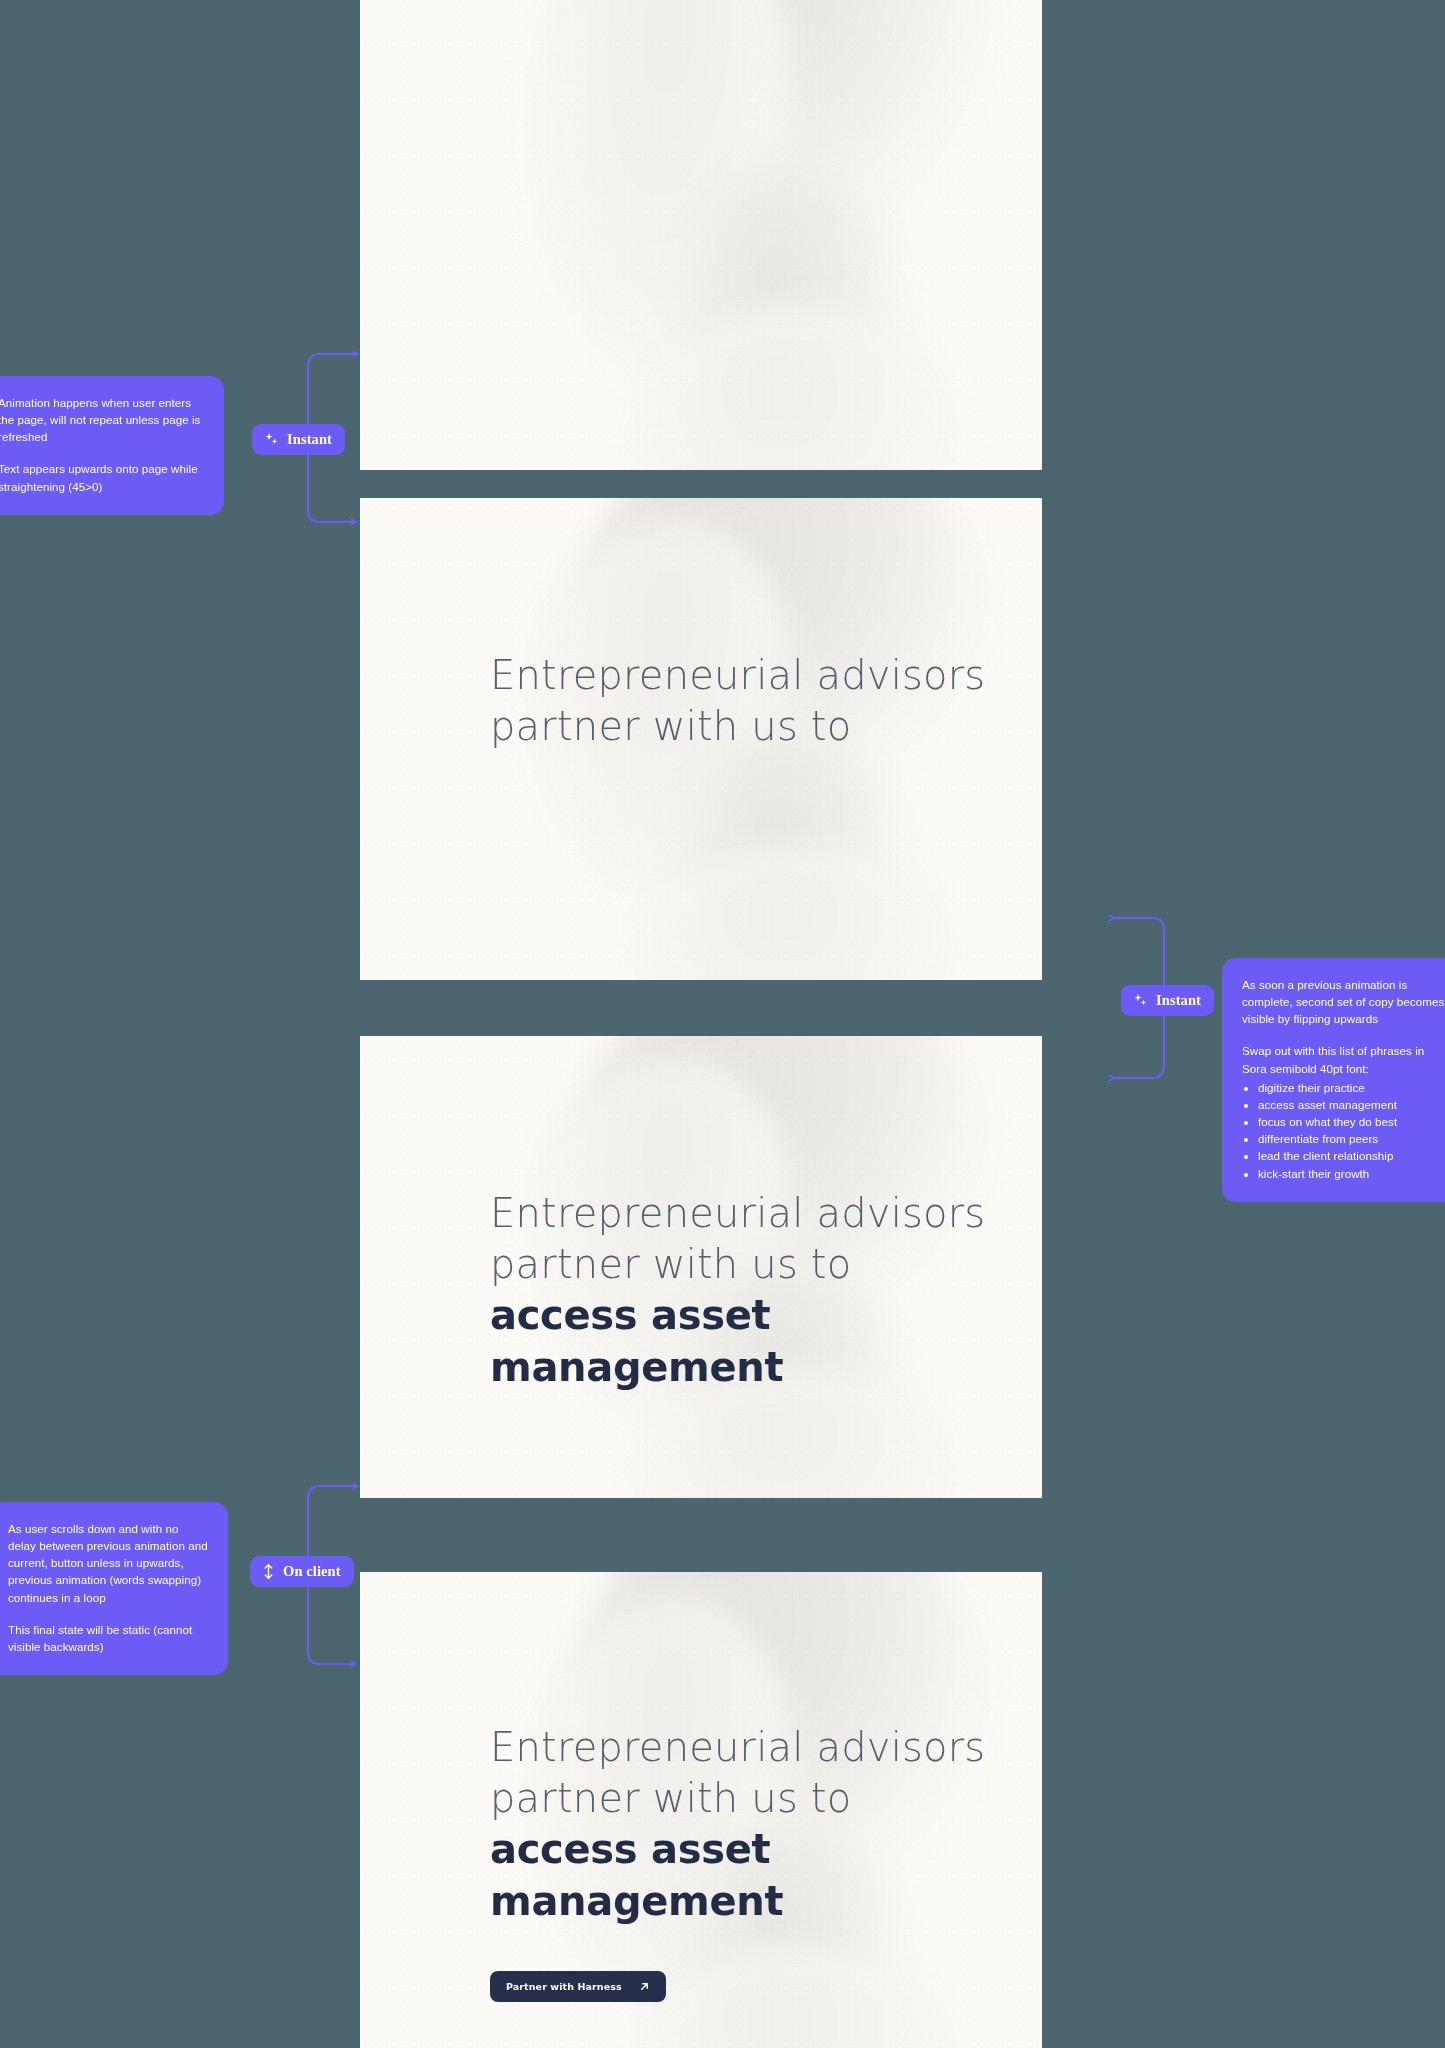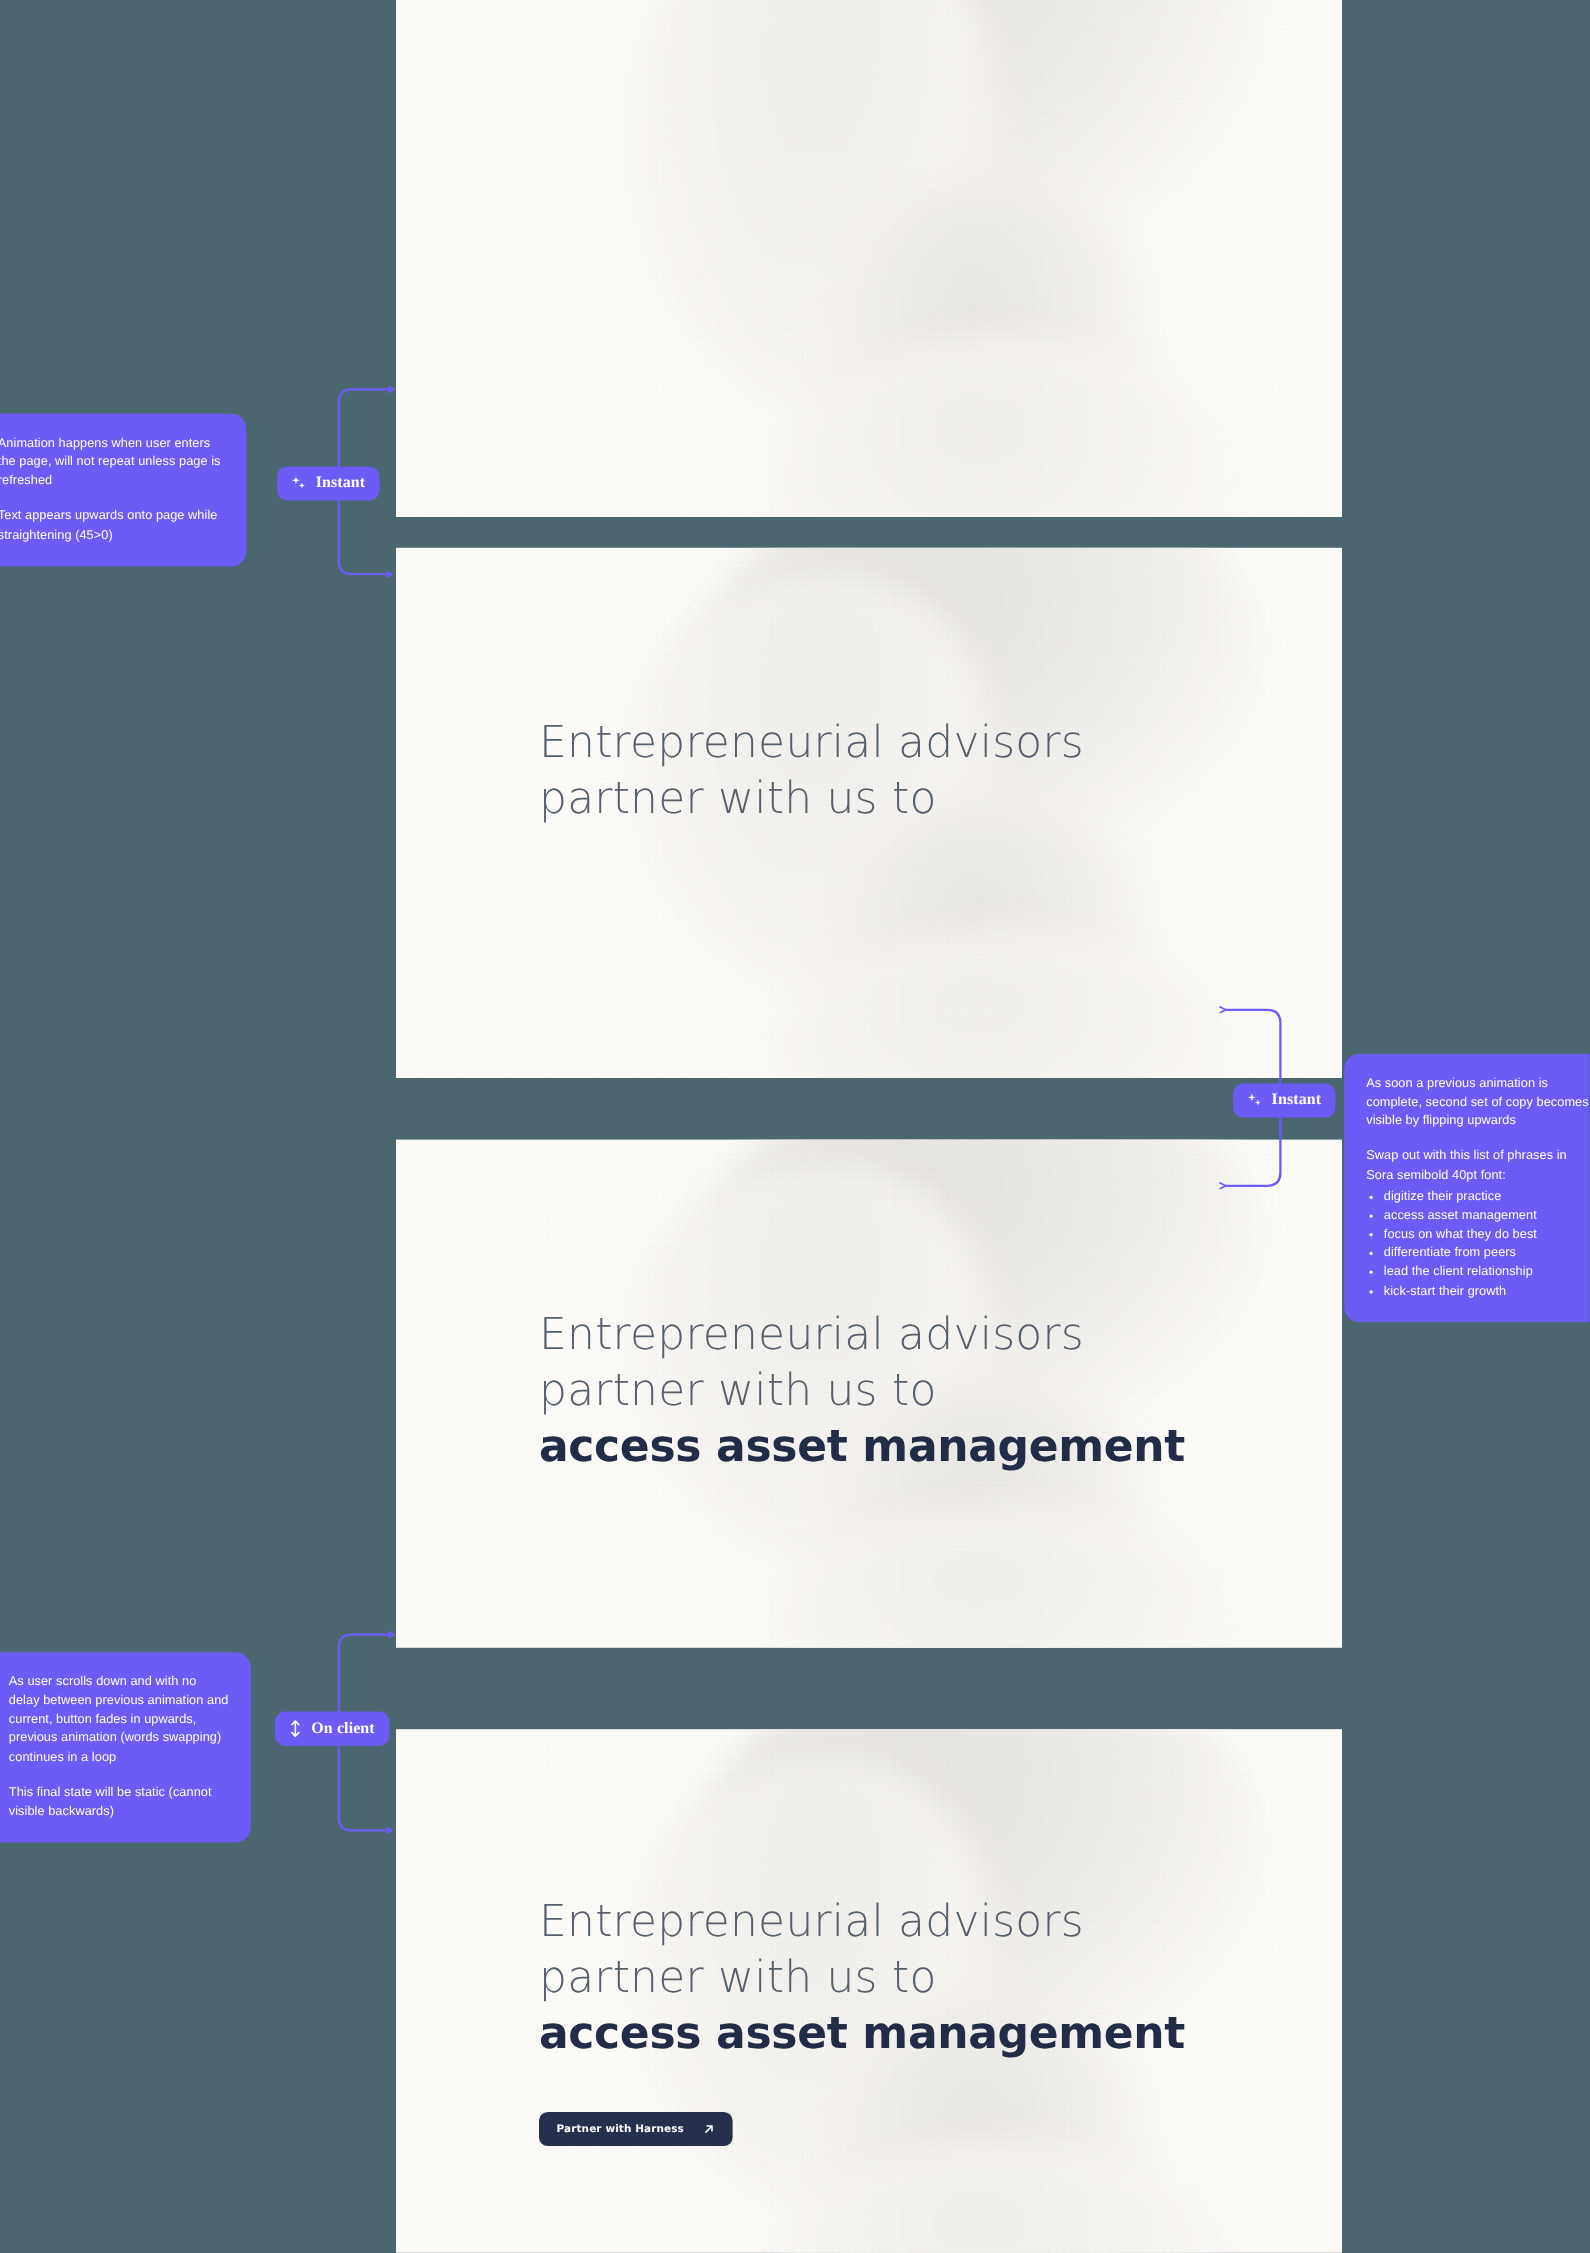--- a/index.html
+++ b/index.html
@@ -17,21 +17,21 @@
     position: relative;
     width: 1445px;
     height: 2048px;
     background: #4b666e;
   }
 
   
   .frame {
     position: absolute;
     left: 360px;
-    width: 860px;
+    width: 682px;
     background: #fbfaf7;
     overflow: hidden;
   }
 
   
   .art {
     position: absolute;
     inset: 0;
     pointer-events: none;
   }
@@ -301,17 +301,17 @@
       <svg width="15" height="17" viewBox="0 0 14 18" fill="none">
         <path d="M7 2 V16" stroke="#fff" stroke-width="1.5" stroke-linecap="round"></path>
         <path d="M3.6 5.2 L7 1.8 L10.4 5.2" stroke="#fff" stroke-width="1.5" stroke-linecap="round" stroke-linejoin="round"></path>
         <path d="M3.6 12.8 L7 16.2 L10.4 12.8" stroke="#fff" stroke-width="1.5" stroke-linecap="round" stroke-linejoin="round"></path>
       </svg>
     </span>
     <span>On client</span>
   </button>
 
   <div class="note" style="left:-12px; top:1502px; width:240px;">
-    <p>As user scrolls down and with no delay between previous animation and current, button fades in upwards, previous animation (words swapping) continues in a loop</p>
+    <p>As user scrolls down and with no delay between previous animation and current, button unless in upwards, previous animation (words swapping) continues in a loop</p>
     <p>This final state will be static (cannot visible backwards)</p>
   </div>
 
 </div>
 
 </body></html>

